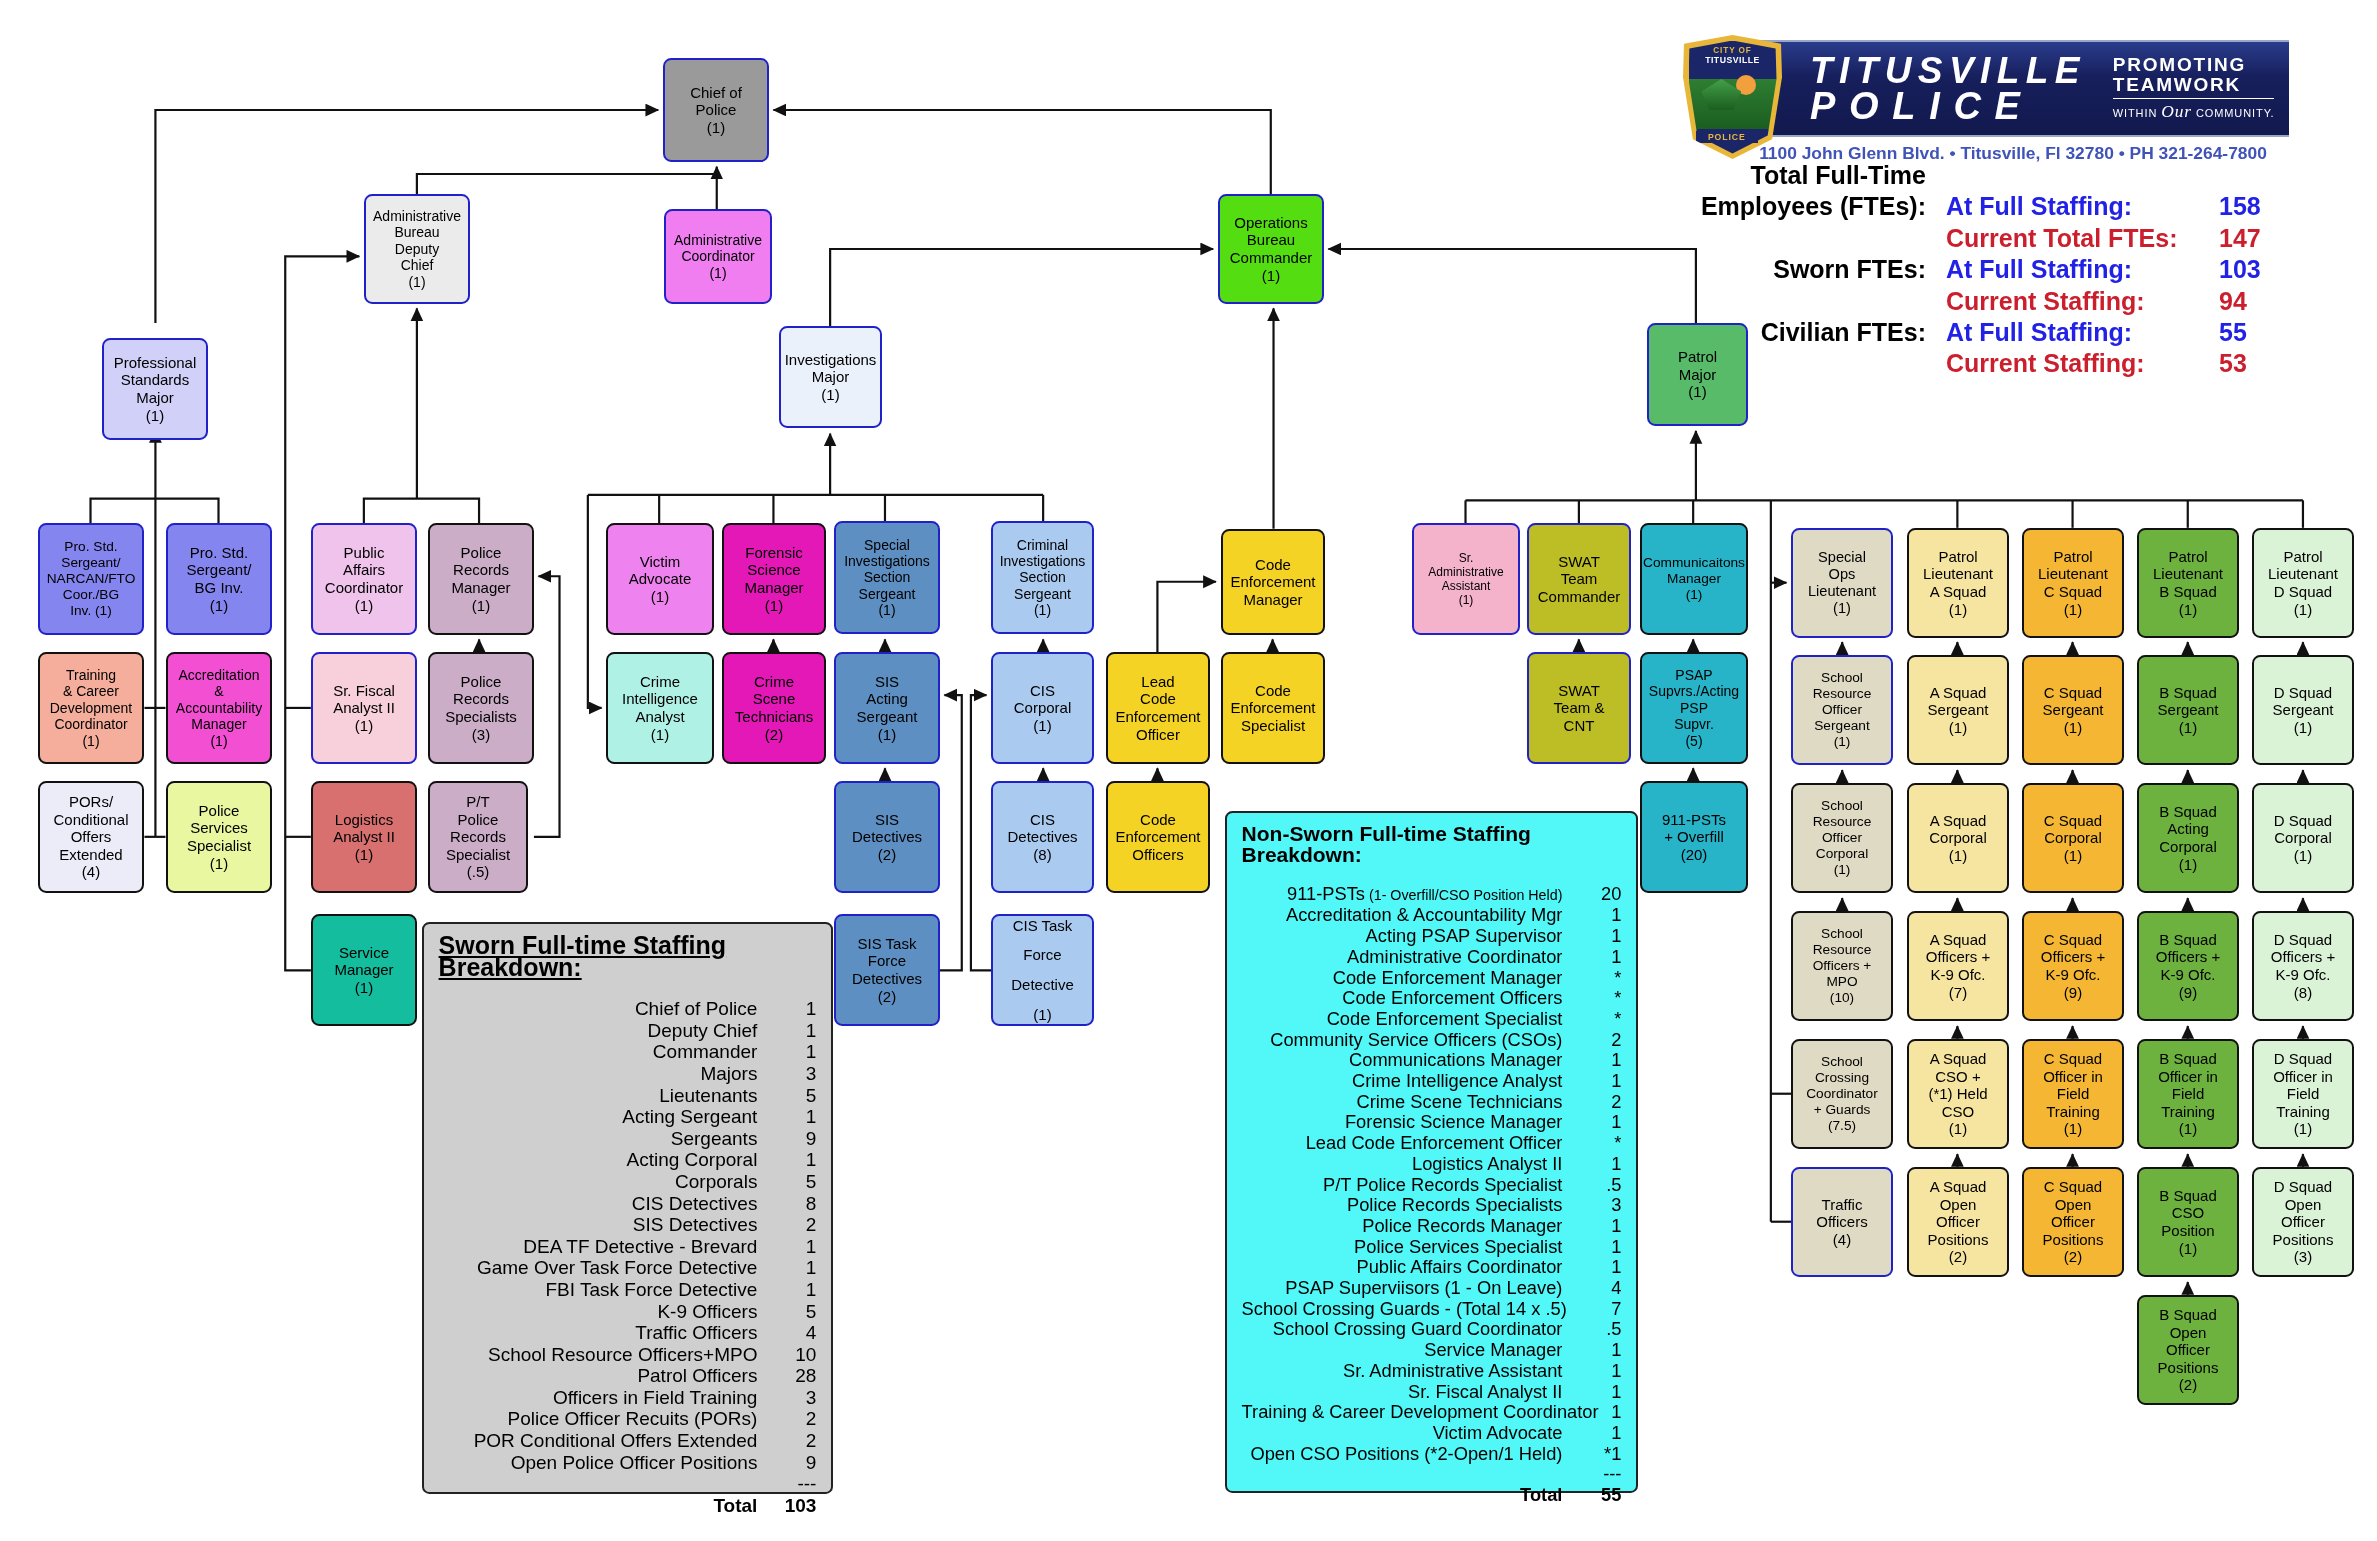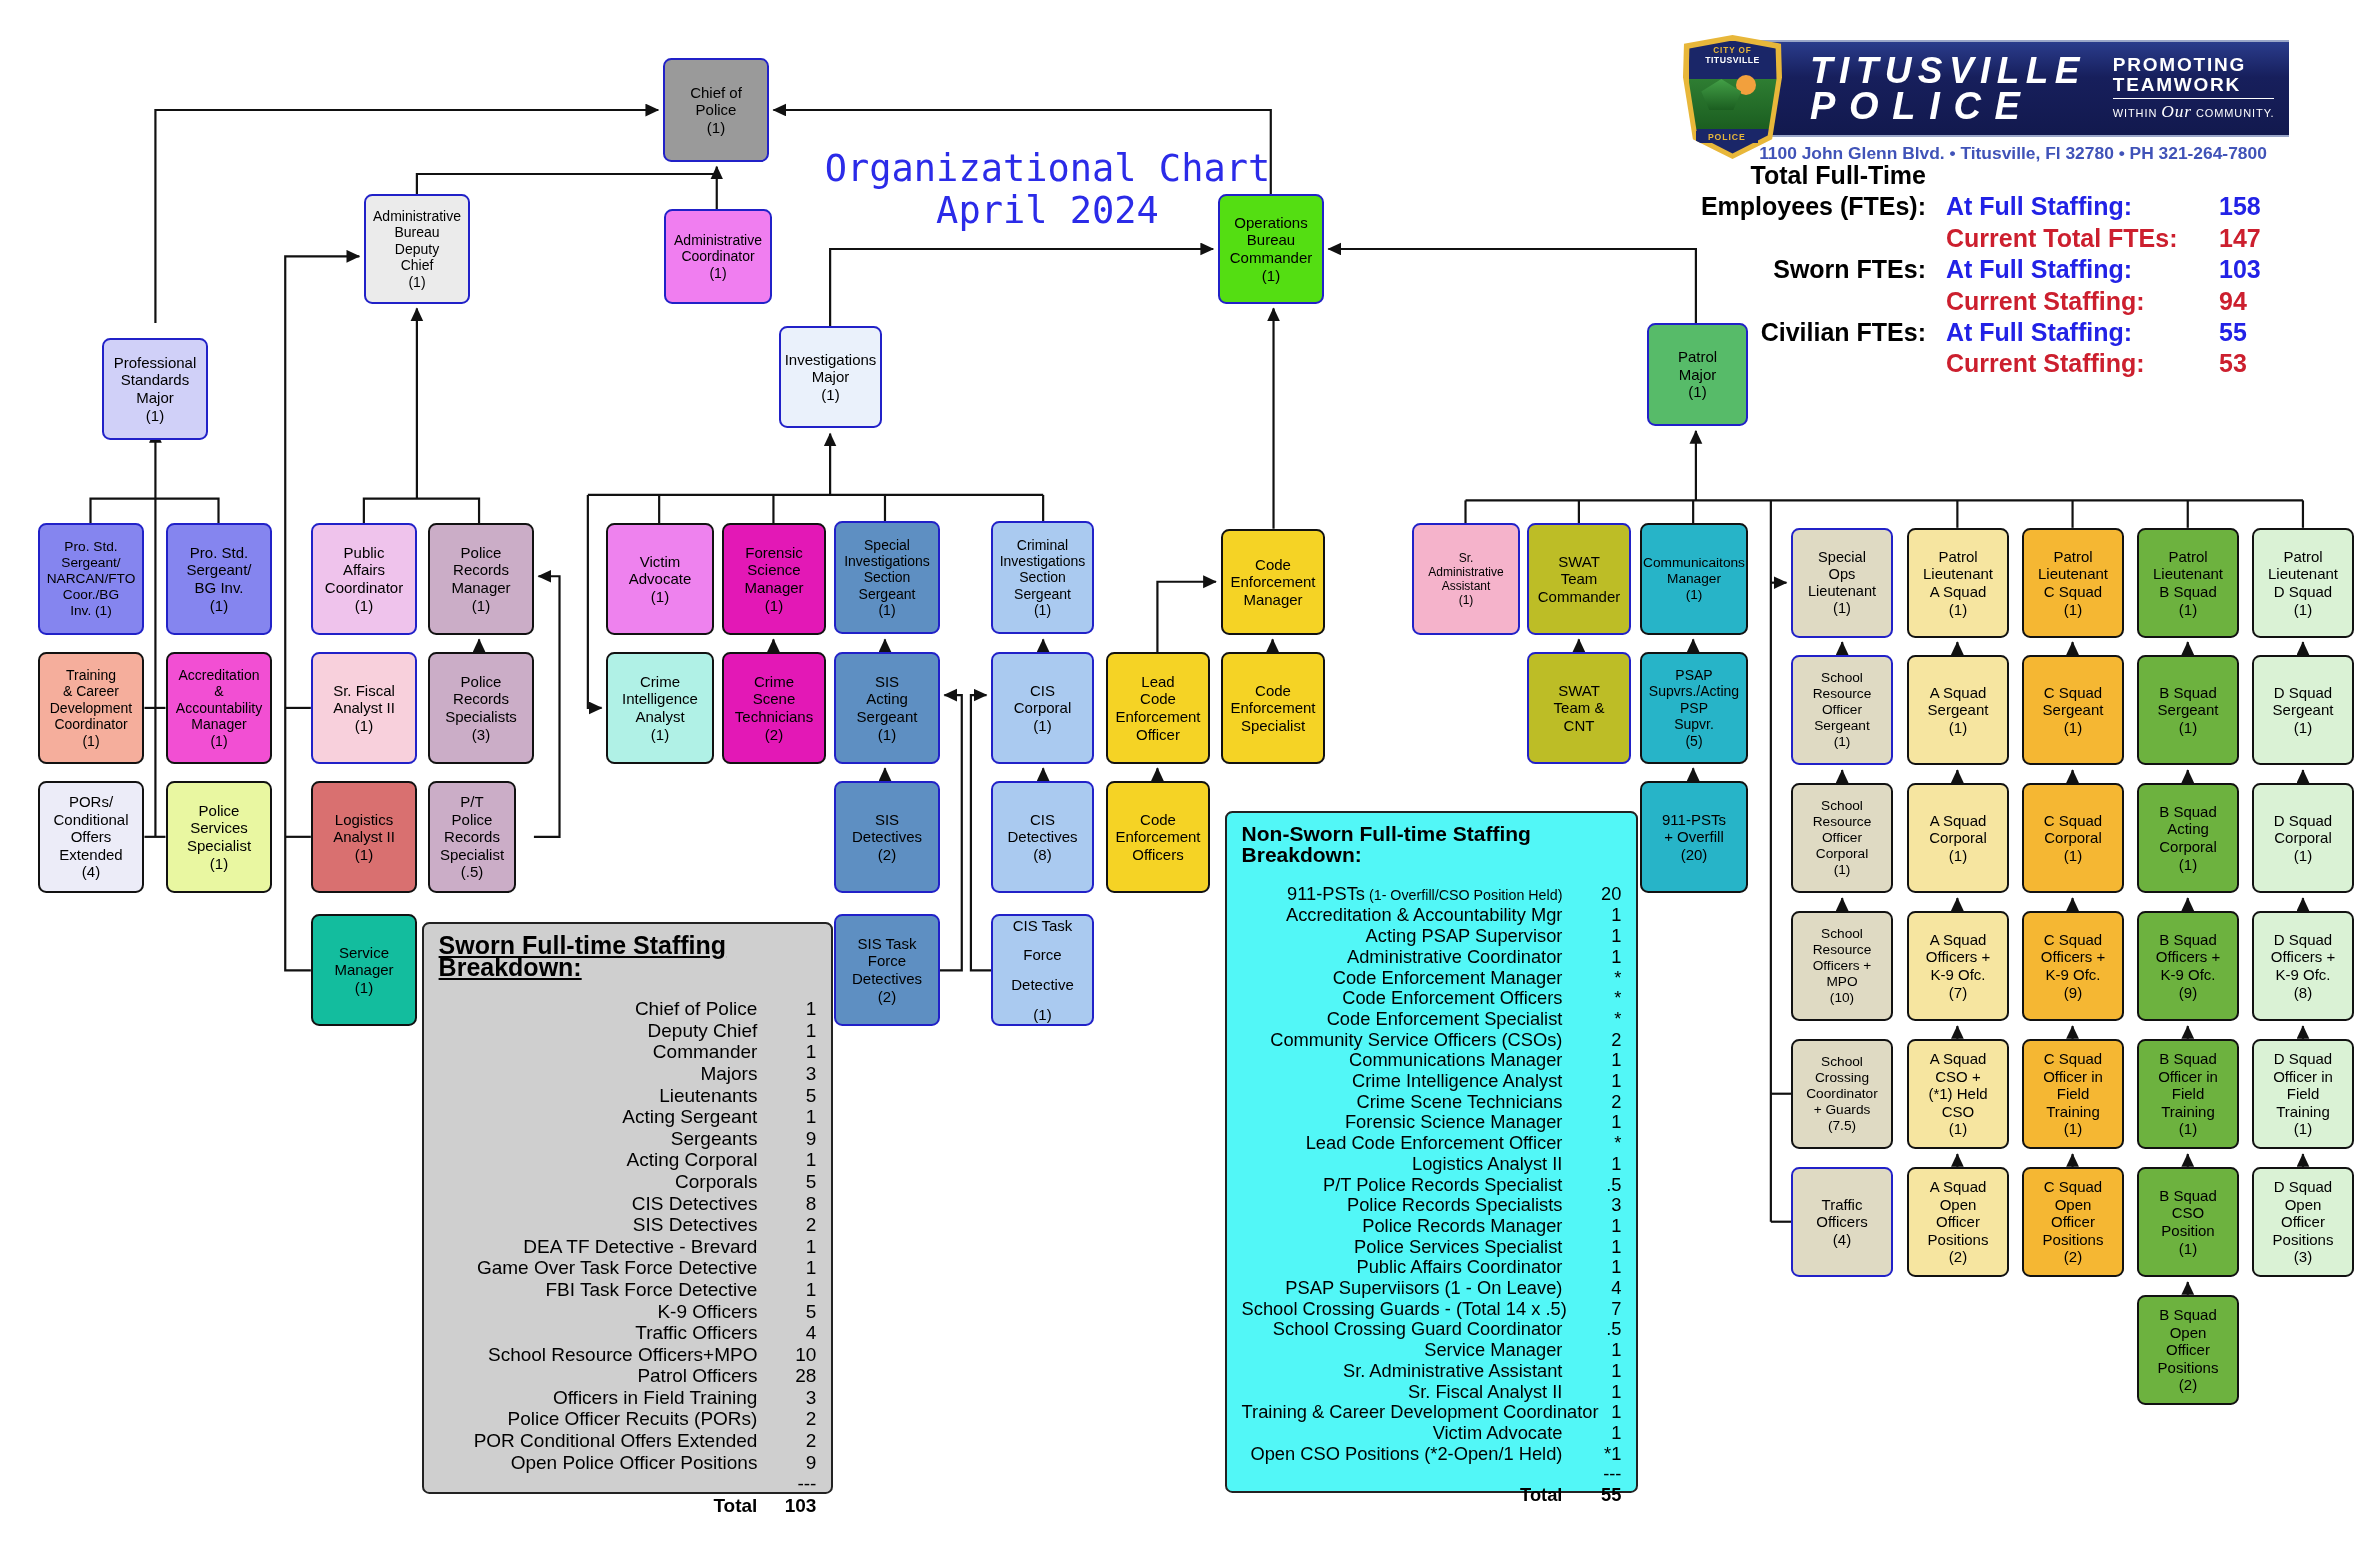--- a/index.html
+++ b/index.html
@@ -145,24 +145,20 @@
       <polyline points="2393,1136 2393,1122" marker-end="url(#arw)"></polyline>
       <polyline points="2393,1276 2393,1262" marker-end="url(#arw)"></polyline>
       <polyline points="2393,1416 2393,1402" marker-end="url(#arw)"></polyline>
       <polyline points="2519,716 2519,702" marker-end="url(#arw)"></polyline>
       <polyline points="2519,856 2519,842" marker-end="url(#arw)"></polyline>
       <polyline points="2519,996 2519,982" marker-end="url(#arw)"></polyline>
       <polyline points="2519,1136 2519,1122" marker-end="url(#arw)"></polyline>
       <polyline points="2519,1276 2519,1262" marker-end="url(#arw)"></polyline>
     </svg>
 
-  <div class="chart-title">
-    <div>Organizational Chart</div>
-    <div>April 2024</div>
-  </div>
 
   <div class="banner">
     <div class="banner-name">
       <div class="l1">TITUSVILLE</div>
       <div class="l2">POLICE</div>
     </div>
     <div class="banner-tag">
       <div class="t1">PROMOTING</div>
       <div class="t1">TEAMWORK</div>
       <div class="t3">
@@ -549,21 +545,21 @@
       <div>Police</div>
       <div>Records</div>
       <div>Specialists</div>
       <div>(3)</div>
     </div>
     <div class="node" style="left: 311px; top: 781px; width: 106px; height: 112px; background: rgb(217, 112, 112); border-color: rgb(17, 17, 17);">
       <div>Logistics</div>
       <div>Analyst II</div>
       <div>(1)</div>
     </div>
-    <div class="node" style="left: 428px; top: 781px; width: 88px; height: 112px; background: rgb(203, 173, 199); border-color: rgb(17, 17, 17); align-items: center;">
+    <div class="node" style="left: 428px; top: 781px; width: 100px; height: 112px; background: rgb(203, 173, 199); border-color: rgb(17, 17, 17); align-items: center;">
       <div>P/T</div>
       <div>Police</div>
       <div>Records</div>
       <div>Specialist</div>
       <div>(.5)</div>
     </div>
     <div class="node" style="left: 311px; top: 914px; width: 106px; height: 112px; background: rgb(19, 189, 158); border-color: rgb(17, 17, 17);">
       <div>Service</div>
       <div>Manager</div>
       <div>(1)</div>

